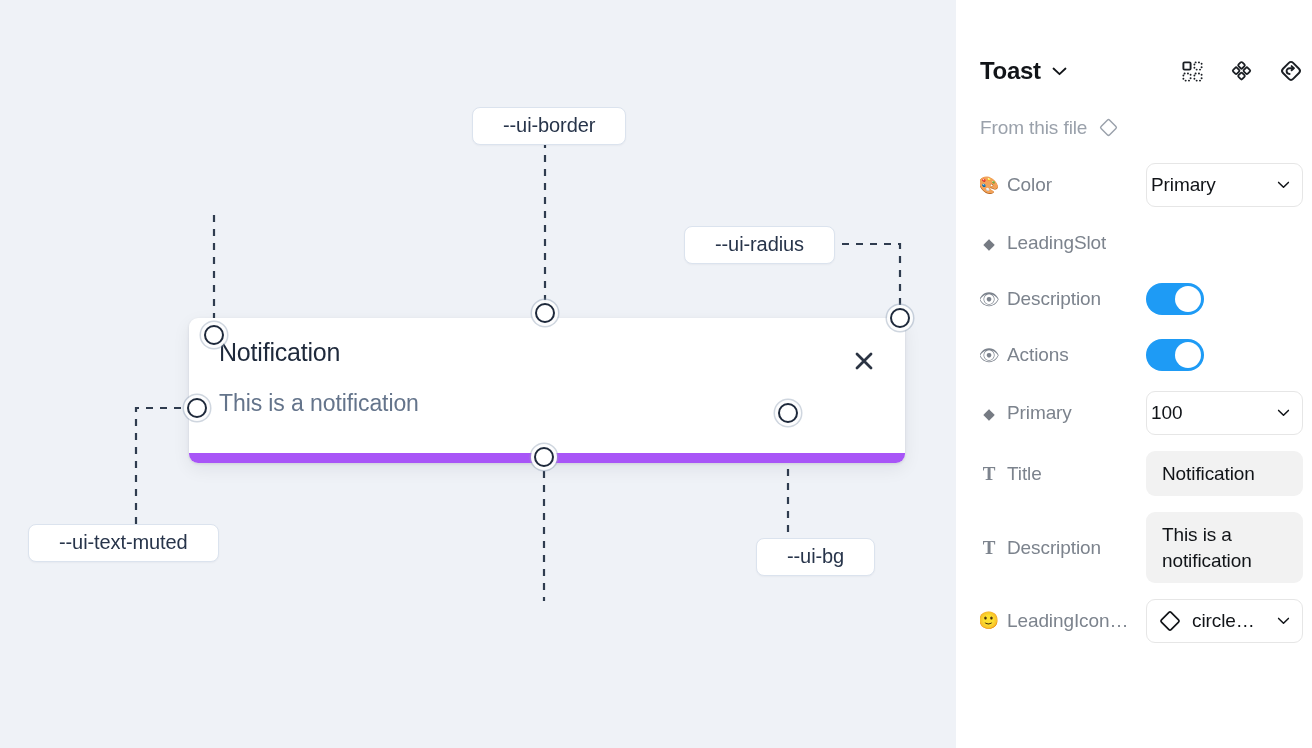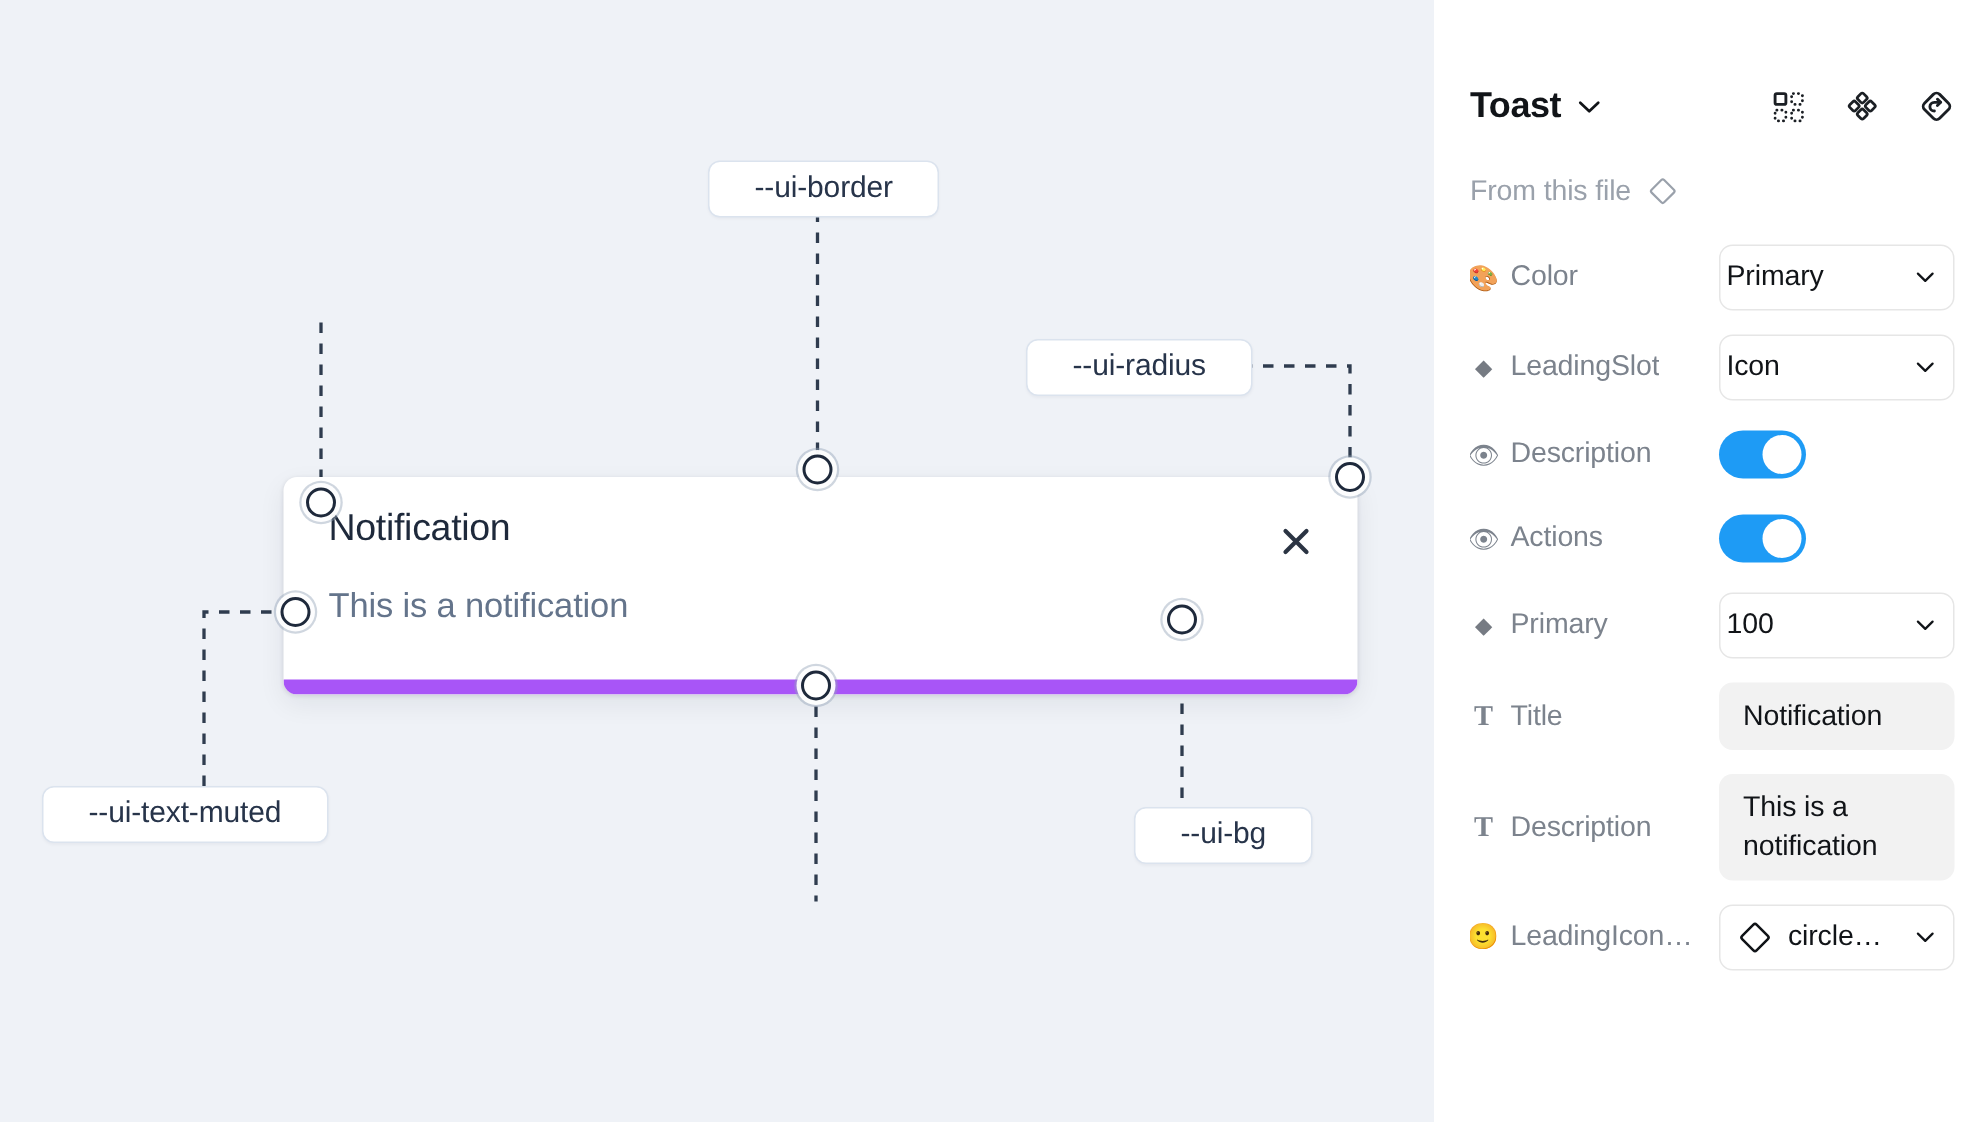--- a/index.html
+++ b/index.html
@@ -376,30 +376,20 @@
             </span>
           </div>
         </div>
       </div>
 
       <div class="prop-row">
         <div class="prop-label">
           <span class="prop-icon diamond">◆</span>
           <span class="prop-label-text">LeadingSlot</span>
         </div>
-        <div class="prop-control">
-          <div class="select">
-            <span class="val">Icon</span>
-            <span class="sel-chev">
-              <svg width="13" height="8" viewBox="0 0 14 9" xmlns="http://www.w3.org/2000/svg">
-                <path d="M1.5 1.6 L7 7 L12.5 1.6" stroke="#111418" stroke-width="1.7" fill="none" stroke-linecap="round" stroke-linejoin="round"></path>
-              </svg>
-            </span>
-          </div>
-        </div>
       </div>
 
       <div class="prop-row">
         <div class="prop-label">
           <span class="prop-icon">👁</span>
           <span class="prop-label-text">Description</span>
         </div>
         <div class="prop-control">
           <div class="toggle">
             <span class="knob"></span>

